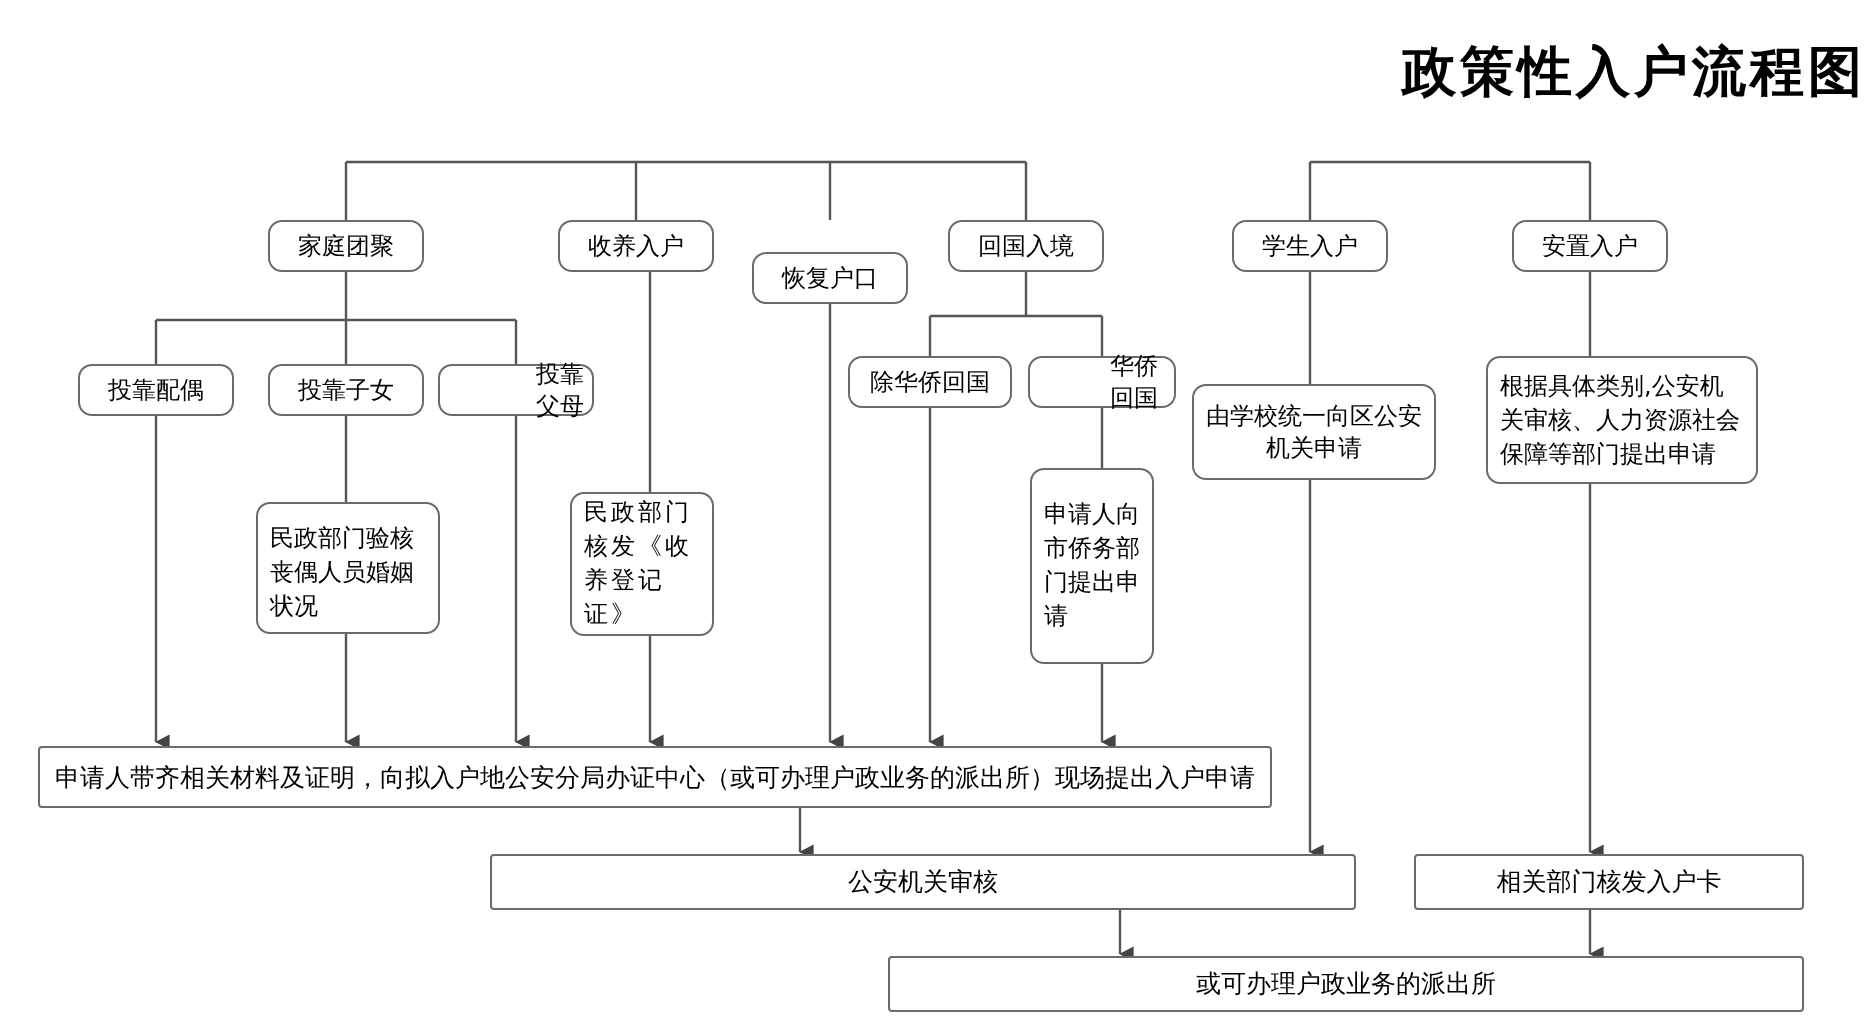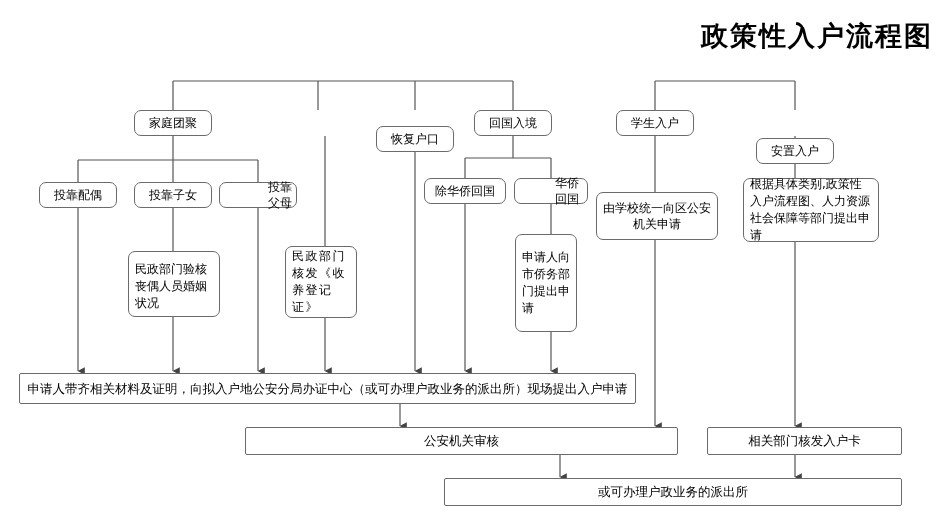--- a/index.html
+++ b/index.html
@@ -119,34 +119,37 @@
       <path d="M560,455 L560,477" marker-end="url(#ah)"></path>
 
       <path d="M795,455 L795,477" marker-end="url(#ah)"></path>
     </g>
   </svg>
 
   <div class="node" style="left:134px;top:110px;width:78px;height:26px;">
     <span class="txt">家庭团聚</span>
   </div>
 
+  <div class="node" style="left:279px;top:110px;width:78px;height:26px;">
+    <span class="txt">收养入户</span>
+  </div>
 
   <div class="node" style="left:376px;top:110px;width:78px;height:26px;margin-top:16px;">
     <span class="txt">恢复户口</span>
   </div>
 
   <div class="node" style="left:474px;top:110px;width:78px;height:26px;">
     <span class="txt">回国入境</span>
   </div>
 
   <div class="node" style="left:616px;top:110px;width:78px;height:26px;">
     <span class="txt">学生入户</span>
   </div>
 
-  <div class="node" style="left:756px;top:110px;width:78px;height:26px;margin-top:28px;">
+  <div class="node" style="left:756px;top:110px;width:78px;height:26px;">
     <span class="txt">安置入户</span>
   </div>
 
   <div class="node" style="left:39px;top:182px;width:78px;height:26px;">
     <span class="txt">投靠配偶</span>
   </div>
 
   <div class="node" style="left:134px;top:182px;width:78px;height:26px;">
     <span class="txt">投靠子女</span>
   </div>
@@ -173,21 +176,21 @@
 
   <div class="node tall" style="left:515px;top:234px;width:62px;height:98px;">
     <span class="txt">申请人向市侨务部门提出申请</span>
   </div>
 
   <div class="node" style="left:596px;top:192px;width:122px;height:48px;">
     <span class="txt">由学校统一向区公安机关申请</span>
   </div>
 
   <div class="node tall" style="left:743px;top:178px;width:136px;height:64px;">
-    <span class="txt">根据具体类别,政策性入户流程图、人力资源社会保障等部门提出申请</span>
+    <span class="txt">根据具体类别,公安机关审核、人力资源社会保障等部门提出申请</span>
   </div>
 
   <div class="node bar" style="left:19px;top:373px;width:617px;height:31px;">
     <span class="txt">申请人带齐相关材料及证明，向拟入户地公安分局办证中心（或可办理户政业务的派出所）现场提出入户申请</span>
   </div>
 
   <div class="node bar" style="left:245px;top:427px;width:433px;height:28px;">
     <span class="txt">公安机关审核</span>
   </div>
 

